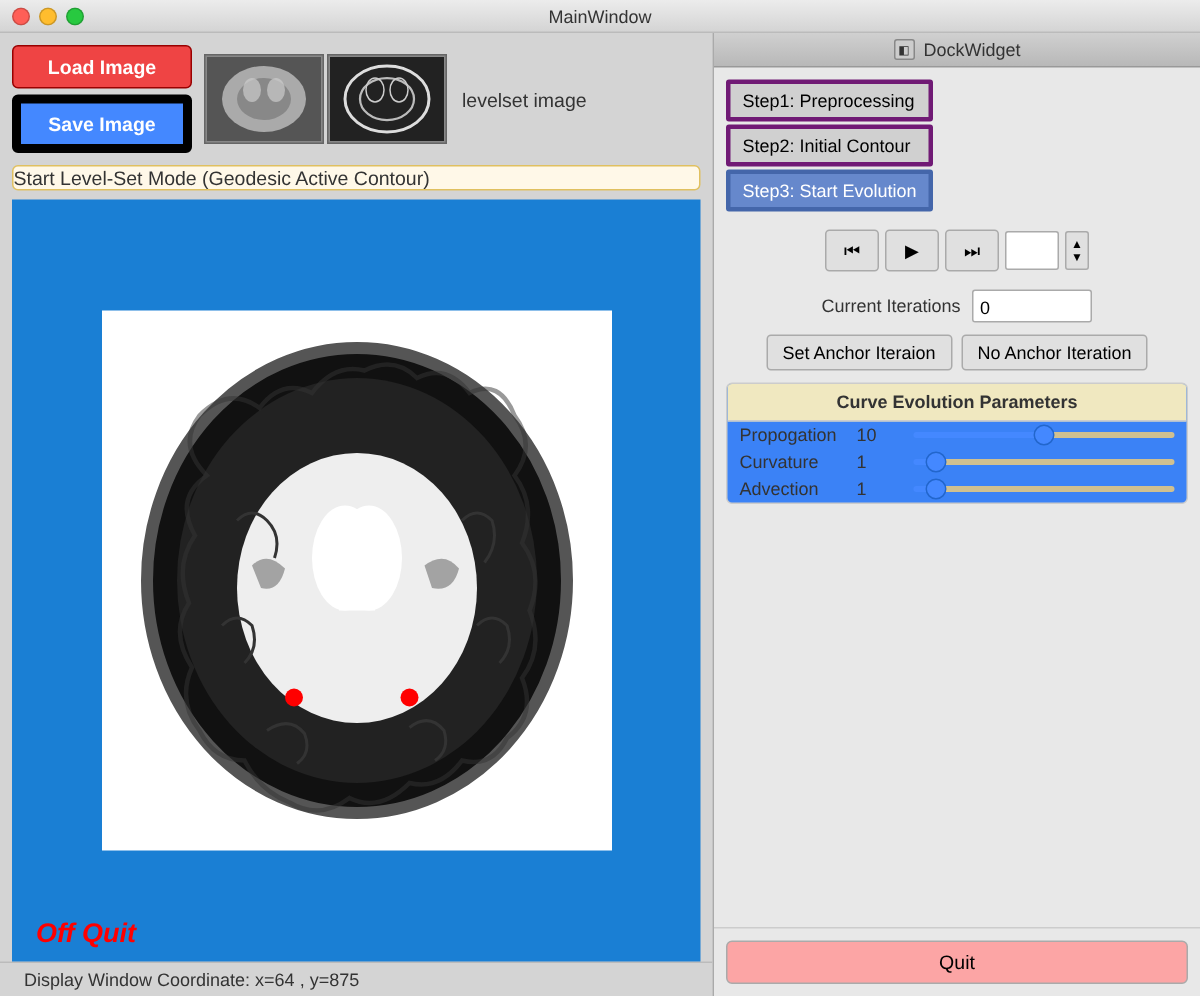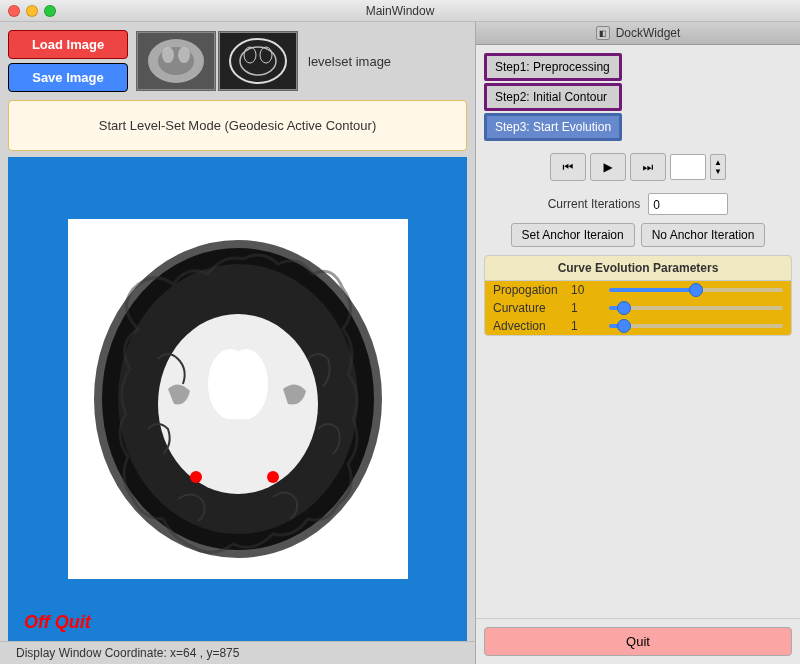--- a/index.html
+++ b/index.html
@@ -72,21 +72,21 @@
       border-radius: 4px;
       padding: 6px 14px;
       font-size: 13px;
       font-weight: bold;
       cursor: pointer;
       width: 120px;
     }
     .btn-save {
       background: #4488ff;
       color: white;
-      border: 1px solid #000000;
+      border: 6px solid #000000;
       border-radius: 4px;
       padding: 6px 14px;
       font-size: 13px;
       font-weight: bold;
       cursor: pointer;
       width: 120px;
     }
 
     .thumbnail-area {
       display: flex;
@@ -109,23 +109,22 @@
       font-size: 13px;
       color: #333;
       padding: 0 8px;
     }
 
     .btn-start {
       margin: 0 8px 6px 8px;
       background: #fff8e8;
       border: 1px solid #e0c060;
       border-radius: 4px;
-      padding: 17px;
+      padding: 0;
       font-size: 13px;
-      text-align: center;
       cursor: pointer;
       color: #333;
     }
 
     .canvas-area {
       flex: 1;
       background: #1a7fd4;
       margin: 0 8px;
       position: relative;
       display: flex;
@@ -346,21 +345,21 @@
       padding: 4px 10px;
       background: #e0e0e0;
       border: 1px solid #aaa;
       border-radius: 3px;
       cursor: pointer;
       font-size: 12px;
     }
 
     
     .curve-params-section {
-      background: #eab308;
+      background: #3b82f6;
       border: 1px solid #ccc;
       border-radius: 4px;
       overflow: hidden;
     }
 
     .curve-params-header {
       background: #f0e8c0;
       padding: 5px 8px;
       text-align: center;
       font-size: 12px;

